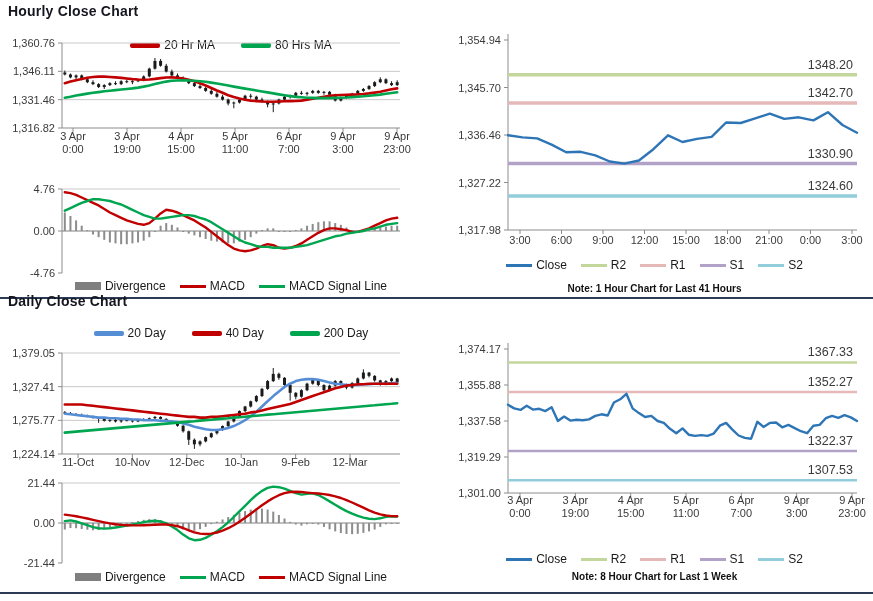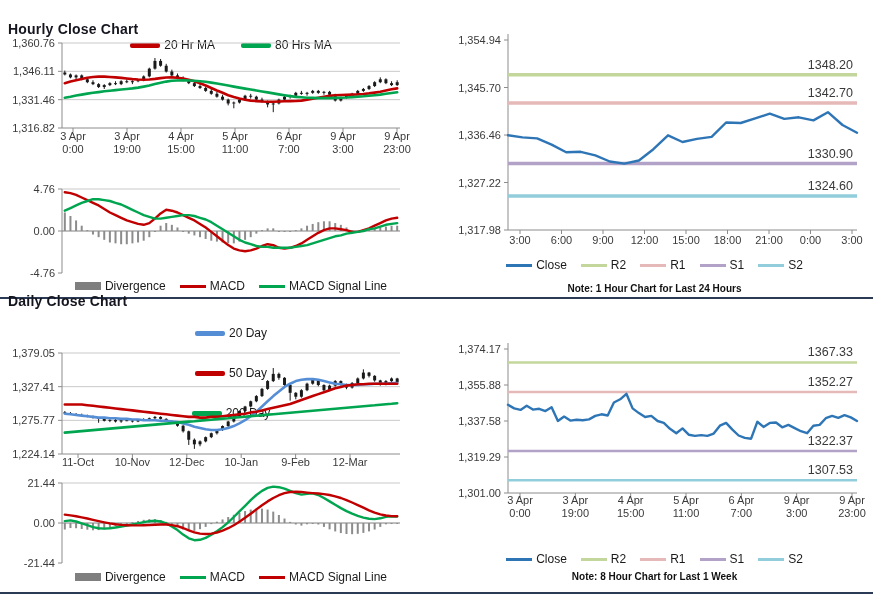--- a/index.html
+++ b/index.html
@@ -16,21 +16,21 @@
   .note{position:absolute;width:437px;text-align:center;font-size:10px;font-weight:600;color:#111;}
   .divider{position:absolute;left:0;width:873px;height:2px;background:#2b3a55;}
   svg{position:absolute;overflow:visible;}
   svg text{font-family:"Liberation Sans",sans-serif;fill:#3a3a3a;}
 </style>
 </head>
 <body>
 
 <div class="page">
 
-  <div class="sec-title" style="left:8px;top:21px;">Hourly Close Chart</div>
+  <div class="sec-title" style="left:8px;top:3px;">Hourly Close Chart</div>
 
   <div class="legend" style="left:62px;top:23px;width:338px;margin-top:15px;">
       <span class="legend-item">
         <span class="sw-line" style="background: rgb(192, 0, 0);"></span>
         <span>20 Hr MA</span>
       </span>
       <span class="legend-item">
         <span class="sw-line" style="background: rgb(0, 165, 80);"></span>
         <span>80 Hrs MA</span>
       </span>
@@ -338,34 +338,34 @@
       </span>
       <span class="legend-item">
         <span class="sw-thin" style="background: rgb(178, 162, 199);"></span>
         <span>S1</span>
       </span>
       <span class="legend-item">
         <span class="sw-thin" style="background: rgb(146, 205, 220);"></span>
         <span>S2</span>
       </span>
     </div>
-  <div class="note" style="left:436px;top:283px;">Note: 1 Hour Chart for Last 24 Hours</div>
+  <div class="note" style="left:436px;top:283px;">Note: 1 Hour Chart for Last 41 Hours</div>
 
   <div class="divider" style="top:297px;"></div>
 
   <div class="sec-title" style="left:8px;top:293px;">Daily Close Chart</div>
 
-  <div class="legend" style="left:62px;top:326px;width:338px;flex-direction:column;">
+  <div class="legend" style="left:62px;top:326px;width:338px;">
       <span class="legend-item">
         <span class="sw-line" style="background: rgb(85, 142, 213);"></span>
         <span>20 Day</span>
       </span>
       <span class="legend-item">
         <span class="sw-line" style="background: rgb(192, 0, 0);"></span>
-        <span>50 Day</span>
+        <span>40 Day</span>
       </span>
       <span class="legend-item">
         <span class="sw-line" style="background: rgb(0, 165, 80);"></span>
         <span>200 Day</span>
       </span>
     </div>
   <svg width="436" height="130" style="left:0;top:344px;">
       <line x1="58" y1="9" x2="62" y2="9" stroke="#8C8C8C" stroke-width="1"></line>
       <text x="55" y="13" text-anchor="end" font-size="11">1,379.05</text>
       <line x1="62" y1="9" x2="400" y2="9" stroke="#C9C9C9" stroke-width="1"></line>

